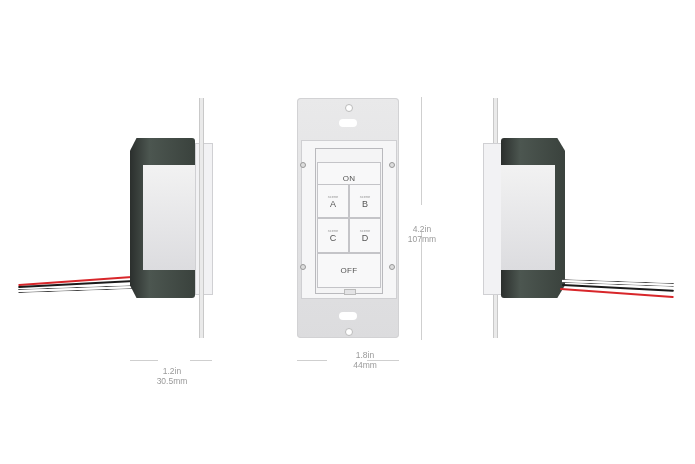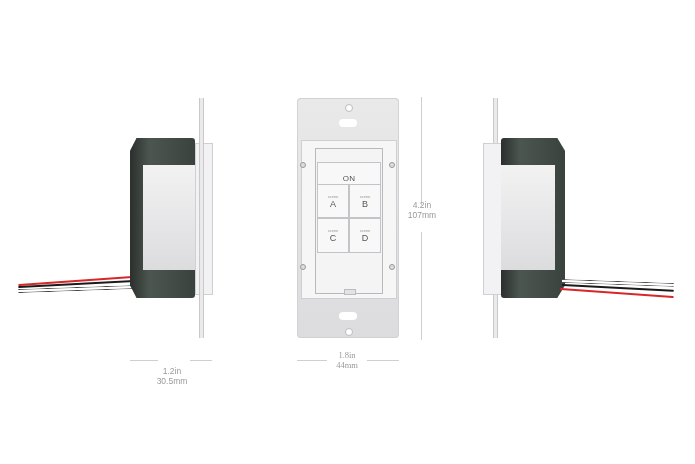--- a/index.html
+++ b/index.html
@@ -71,33 +71,36 @@
     <span class="letter">B</span>
   </div>
   <div class="key" style="left:1px;top:69px;width:32px;height:35px;">
     <span class="small">scene</span>
     <span class="letter">C</span>
   </div>
   <div class="key" style="left:33px;top:69px;width:32px;height:35px;">
     <span class="small">scene</span>
     <span class="letter">D</span>
   </div>
+  <div class="key" style="left:1px;top:104px;width:64px;height:35px;">
+    <span class="big">OFF</span>
+  </div>
   <div class="abs" style="left:28px;top:140px;width:10px;height:4px;background:#e3e3e5;border:1px solid #bbb;"></div>
 </div>
 
 <div class="abs dim-line" style="left:421px;top:97px;width:1px;height:108px;"></div>
 <div class="abs dim-line" style="left:421px;top:232px;width:1px;height:108px;"></div>
-<div class="abs dim-text" style="left:400px;top:200px;width:44px;">
+<div class="abs dim-text" style="left:400px;top:224px;width:44px;">
   <div>4.2in</div>
   <div>107mm</div>
 </div>
 
 <div class="abs dim-line" style="left:297px;top:360px;width:30px;height:1px;"></div>
 <div class="abs dim-line" style="left:367px;top:360px;width:32px;height:1px;"></div>
-<div class="abs dim-text" style="left:326px;top:350px;width:42px;font-family:Liberation Serif, serif;">
+<div class="abs dim-text" style="left:344px;top:350px;width:42px;">
   <div>1.8in</div>
   <div>44mm</div>
 </div>
 
 <div class="abs" style="left:480px;top:95px;width:200px;height:250px;">
   <div class="abs" style="left:13px;top:3px;width:3px;height:240px;background:#eaeaea;border-left:1px solid #c9c9c9;border-right:1px solid #c9c9c9;"></div>
   <div class="abs side-plate" style="left:3px;top:48px;width:17px;height:150px;"></div>
   <div class="abs housing" style="left:21px;top:43px;width:64px;height:160px;clip-path:polygon(0 0,88% 0,100% 8%,100% 92%,88% 100%,0 100%);"></div>
   <div class="abs label" style="left:21px;top:70px;width:54px;height:105px;"></div>
   <div class="abs wire" style="left:82px;top:184px;width:112px;background:#fff;border-top:1px solid #444;border-bottom:1px solid #444;transform:rotate(2deg);transform-origin:left;"></div>

